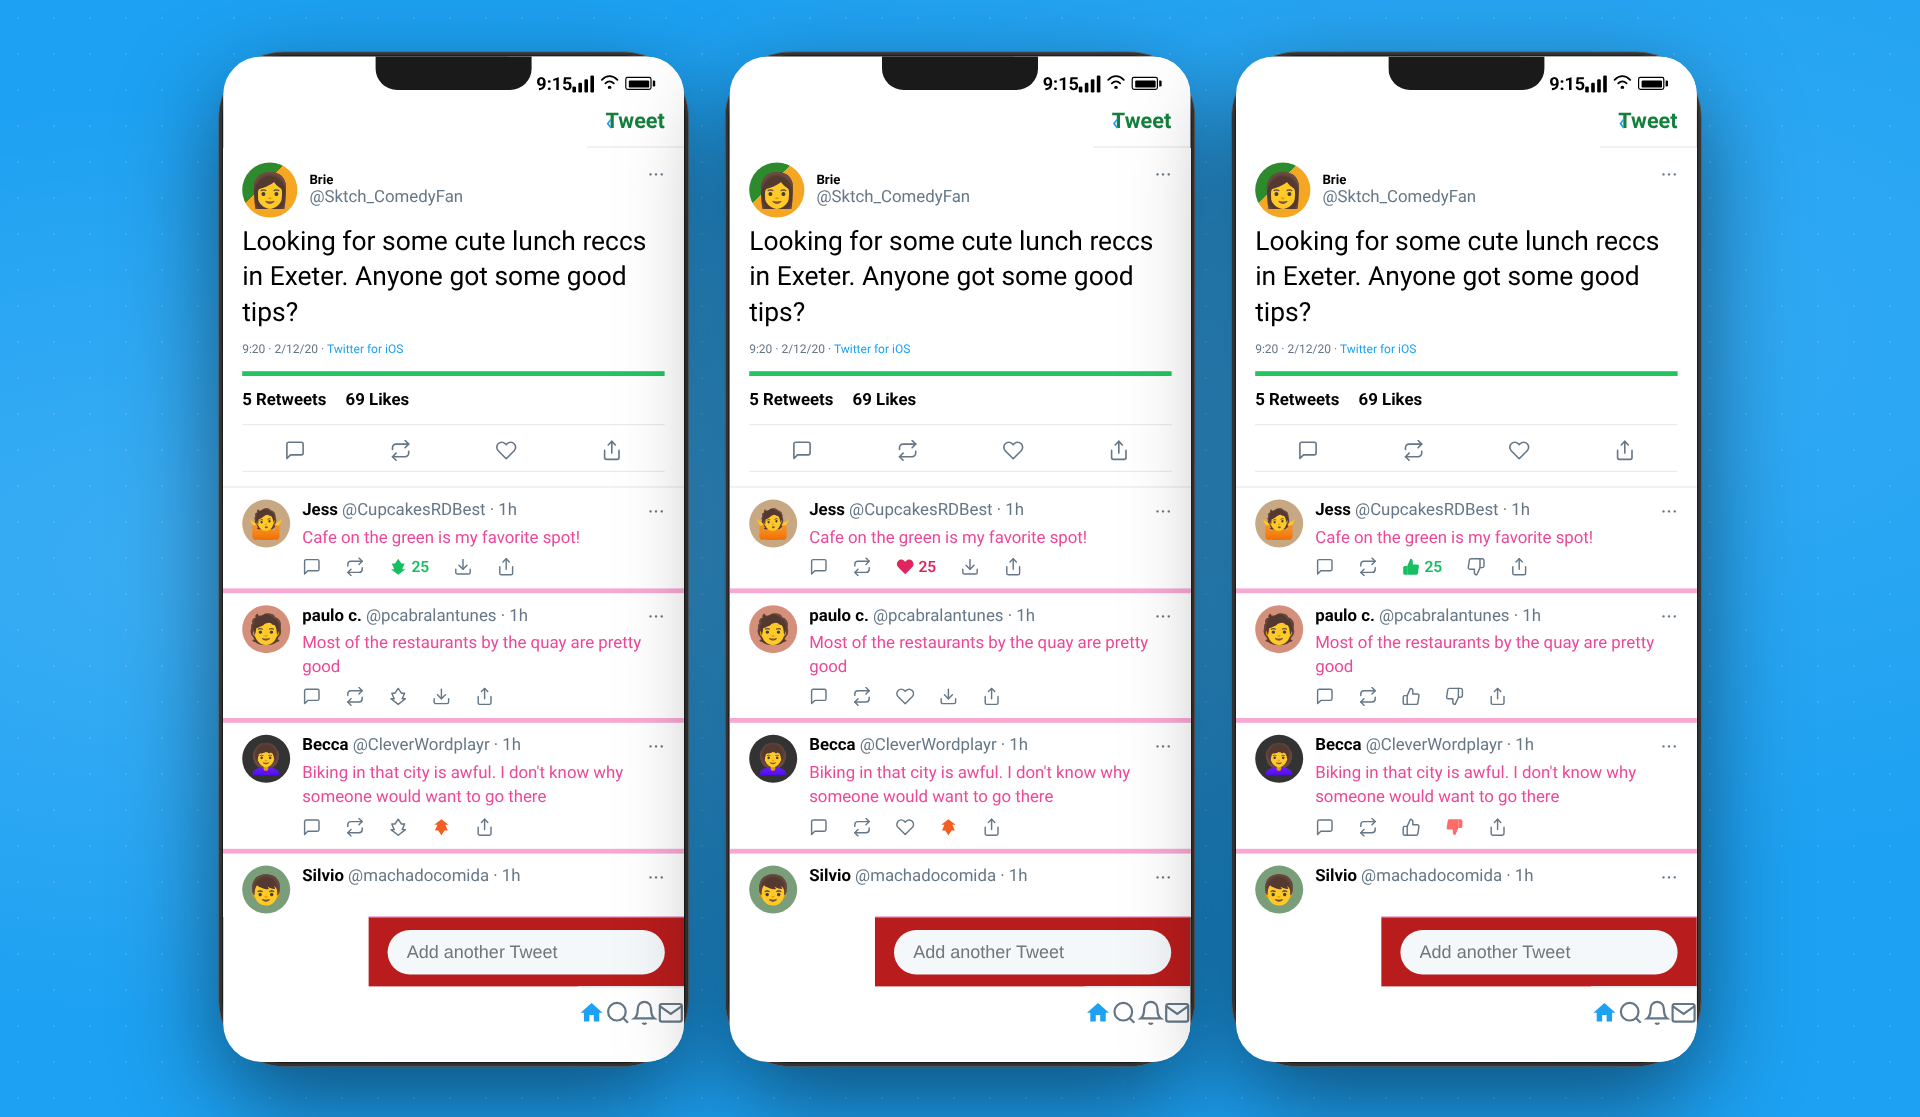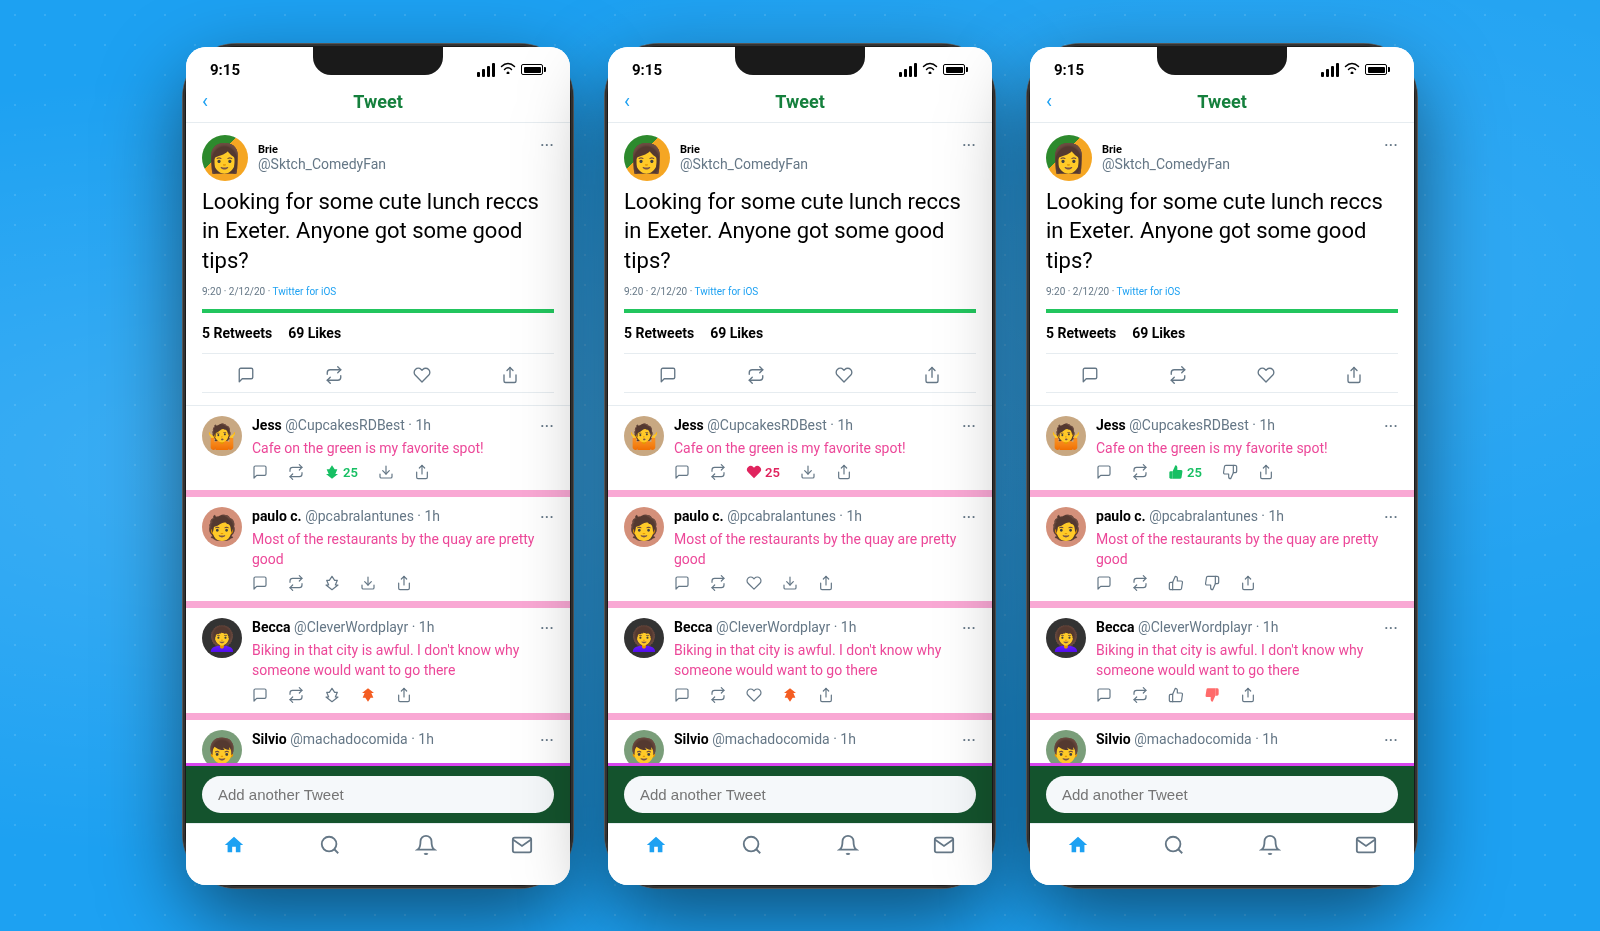--- a/index.html
+++ b/index.html
@@ -44,24 +44,25 @@
         0 0 0 1px #555,
         0 30px 80px rgba(0,0,0,0.5),
         inset 0 0 0 2px #333;
       position: relative;
     }
 
     .phone-inner {
       width: 100%;
       height: 100%;
       background: #fff;
-      border-radius: 20px;
+      border-radius: 32px;
       overflow: hidden;
       display: flex;
       flex-direction: column;
+      align-items: flex-end;
     }
 
     
     .notch {
       position: absolute;
       top: 3px;
       left: 50%;
       transform: translateX(-50%);
       width: 130px;
       height: 28px;
@@ -334,21 +335,21 @@
       cursor: pointer;
       display: flex;
       align-items: center;
       gap: 4px;
     }
 
     
     .reply-tweet {
       display: flex;
       padding: 10px 16px;
-      border-bottom: 7px solid #f9a8d4;
+      border-bottom: 4px solid #f9a8d4;
       gap: 10px;
     }
 
     .reply-avatar {
       width: 40px;
       height: 40px;
       border-radius: 50%;
       flex-shrink: 0;
       position: relative;
       overflow: hidden;
@@ -419,22 +420,22 @@
     }
 
     .count-badge {
       font-size: 13px;
       font-weight: 600;
     }
 
     
     .add-tweet-bar {
       padding: 10px 16px;
-      background: #14532d;
-      border-top: 3px solid #d946ef;
+      background: #b91c1c;
+      border-top: 1px solid #d946ef;
       flex-shrink: 0;
     }
 
     .add-tweet-input {
       width: 100%;
       background: #f5f8fa;
       border: none;
       border-radius: 20px;
       padding: 10px 16px;
       font-size: 15px;

